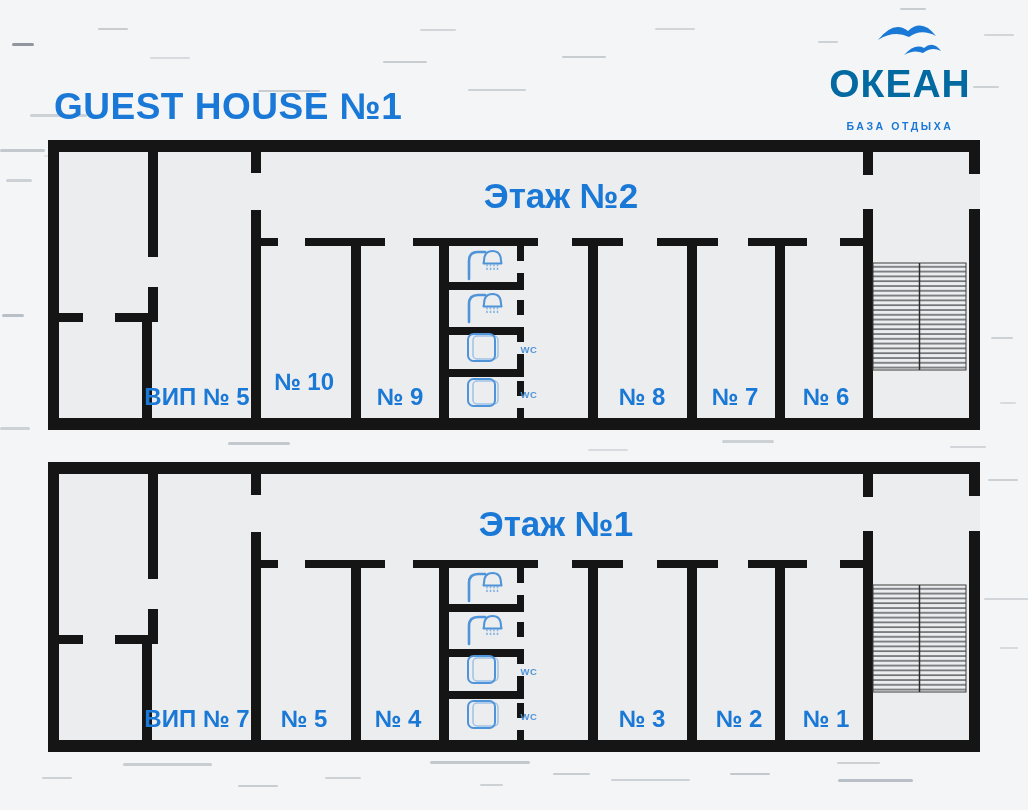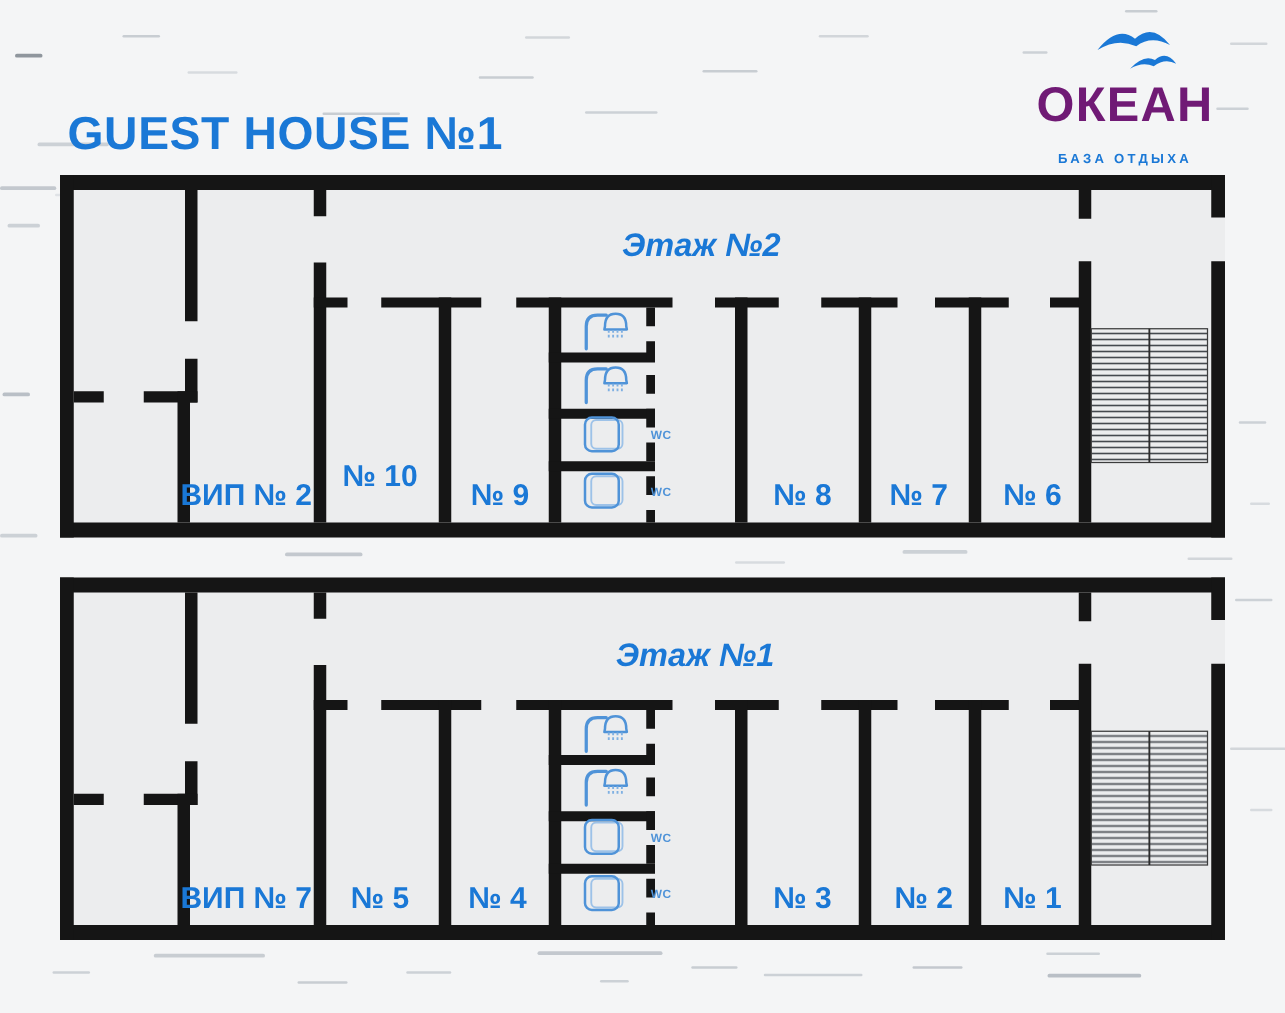--- a/index.html
+++ b/index.html
@@ -3,27 +3,27 @@
 <meta charset="utf-8">
 <style>
   html,body{margin:0;padding:0;}
   body{width:1028px;height:810px;overflow:hidden;background:#f4f5f6;
        font-family:"Liberation Sans", sans-serif;}
   .page{position:relative;width:928px;height:810px;background:#f4f5f6;}
   .dash{position:absolute;border-radius:2px;display:block;}
   .title{position:absolute;left:54px;top:86px;font-size:37px;font-weight:bold;
          color:#1a78d6;letter-spacing:.5px;white-space:nowrap;}
   .brand{position:absolute;left:822px;top:14px;width:156px;text-align:center;}
-  .brand-name{font-size:39px;font-weight:bold;color:#701a75;letter-spacing:1px;line-height:1;}
+  .brand-name{font-size:39px;font-weight:bold;color:#0369a1;letter-spacing:1px;line-height:1;}
   .brand-tagline{font-size:10.5px;font-weight:bold;color:#1a78d6;letter-spacing:2.6px;margin-top:17px;white-space:nowrap;}
   .plan-svg{position:absolute;left:0;top:0;}
   .room-label,.floor-label,.wc-label{position:absolute;transform:translate(-50%,-50%);
       color:#1a78d6;font-weight:bold;white-space:nowrap;}
   .room-label{font-size:24px;}
-  .floor-label{font-size:26px;font-style:italic;}
+  .floor-label{font-size:35px;}
   .wc-label{font-size:9.5px;color:#4f93d8;letter-spacing:.5px;margin-left:47px;}
 </style>
 </head>
 <body>
 
 <div class="page">
 
   <div id="dash-layer">
       <i class="dash" style="left: 98px; top: 28px; width: 30px; height: 2px; background: rgb(200, 205, 210);"></i>
       <i class="dash" style="left: 12px; top: 43px; width: 22px; height: 3px; background: rgb(143, 150, 157);"></i>
@@ -157,21 +157,21 @@
       </g>
     </defs>
 
     <use href="#floorplan" transform="translate(48,140)"></use>
     <use href="#floorplan" transform="translate(48,462)"></use>
   </svg>
 
   <div class="floor-label" style="left:561px;top:196px;">Этаж №2</div>
   <div class="floor-label" style="left:556px;top:524px;">Этаж №1</div>
 
-  <div class="room-label" style="left:197px;top:397px;">ВИП № 2</div>
+  <div class="room-label" style="left:197px;top:397px;">ВИП № 5</div>
   <div class="room-label" style="left:304px;top:382px;">№ 10</div>
   <div class="room-label" style="left:400px;top:397px;">№ 9</div>
   <div class="room-label" style="left:642px;top:397px;">№ 8</div>
   <div class="room-label" style="left:735px;top:397px;">№ 7</div>
   <div class="room-label" style="left:826px;top:397px;">№ 6</div>
 
   <div class="room-label" style="left:197px;top:719px;">ВИП № 7</div>
   <div class="room-label" style="left:304px;top:719px;">№ 5</div>
   <div class="room-label" style="left:398px;top:719px;">№ 4</div>
   <div class="room-label" style="left:642px;top:719px;">№ 3</div>

